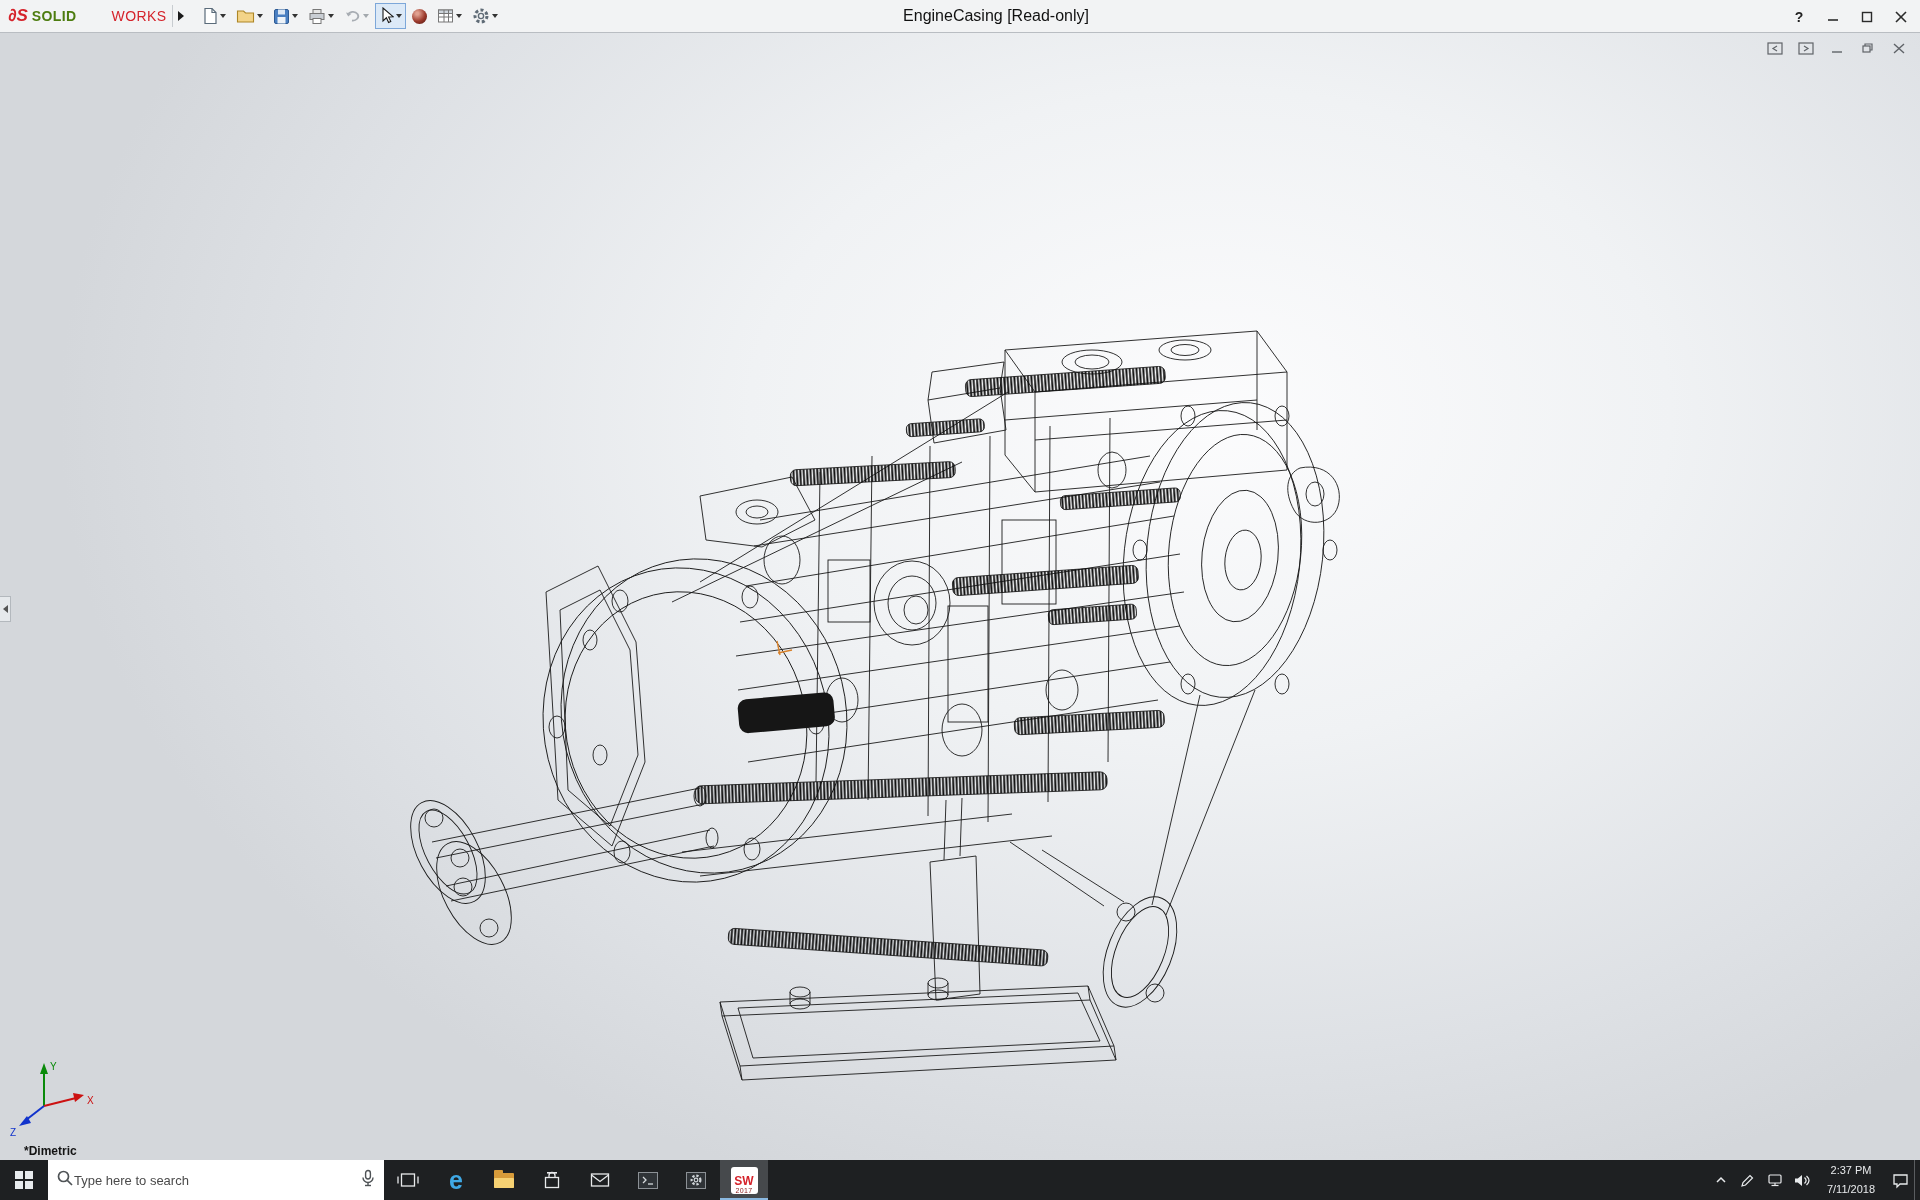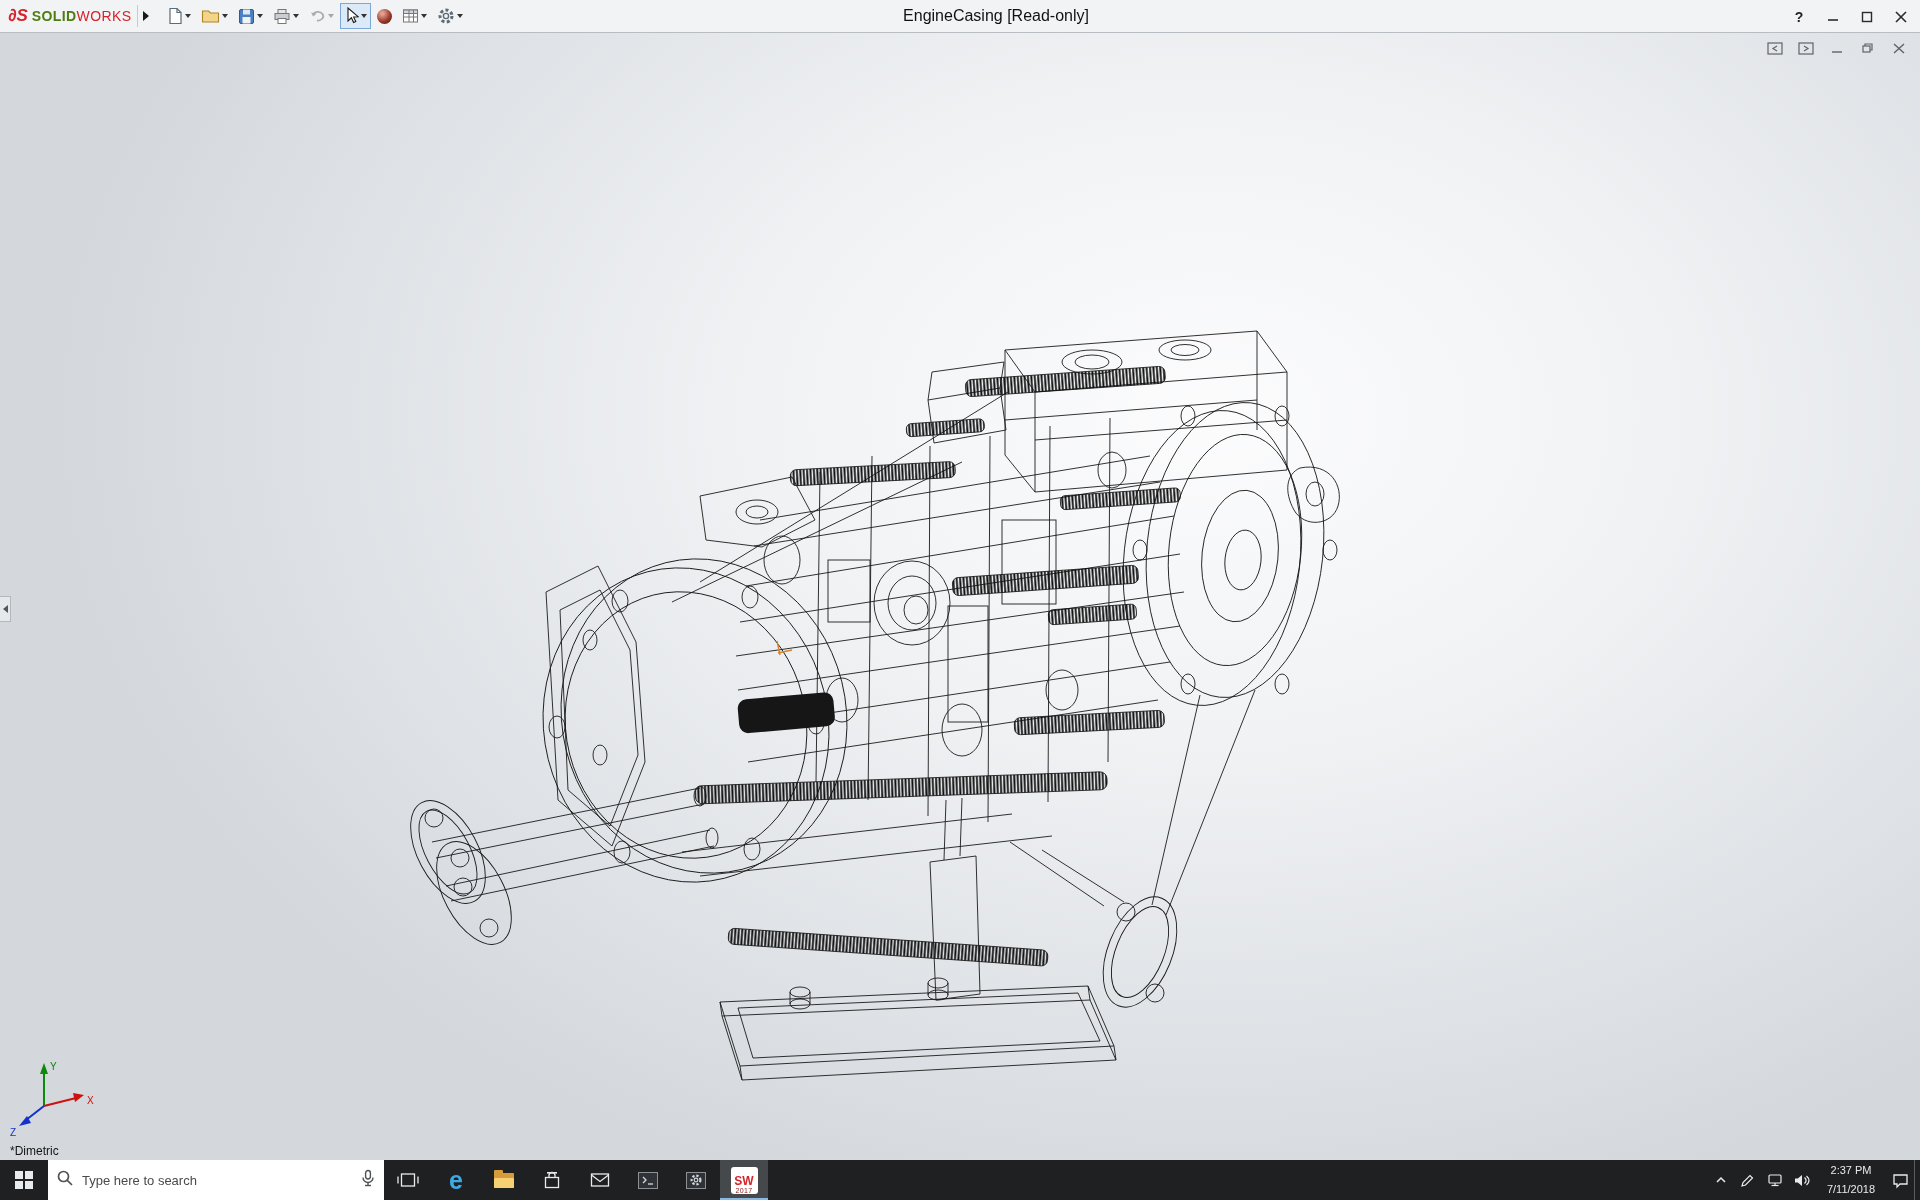--- a/index.html
+++ b/index.html
@@ -5,21 +5,21 @@
   * { margin:0; padding:0; box-sizing:border-box; }
   html,body { width:1920px; height:1200px; overflow:hidden; }
   body { position:relative; font-family:"Liberation Sans", sans-serif; background:#e4e6e9; }
 
   
   .titlebar { position:absolute; top:0; left:0; width:1920px; height:33px;
     background:#f2f3f4; border-bottom:1px solid #b9bdc2; display:flex; align-items:center; z-index:30; }
   .brand { display:flex; align-items:baseline; padding:0 6px 0 8px; }
   .brand .glyph { color:#d5232b; font-weight:bold; font-style:italic; font-size:17px; margin-right:4px; }
   .brand .solid { color:#4d7c0f; font-weight:bold; font-size:14px; letter-spacing:.4px; }
-  .brand .works { color:#d5232b; font-weight:normal; font-size:14px; letter-spacing:.4px; }
+  .brand .works { color:#d5232b; font-weight:normal; font-size:14px; letter-spacing:.4px;padding-left:35px; }
   .flyout { width:16px; height:22px; display:flex; align-items:center; justify-content:center;
     border-left:1px solid #c8ccd0; margin-right:10px; background:transparent; border-top:none; border-bottom:none; border-right:none; }
   .flyout i { width:0; height:0; border-left:6px solid #1a1a1a; border-top:5px solid transparent; border-bottom:5px solid transparent; }
   .tools { display:flex; align-items:center; gap:2px; }
   .toolbtn { display:flex; align-items:center; height:26px; padding:0 3px; background:transparent; border:1px solid transparent; }
   .toolbtn.pressed { background:#dce9f7; border:1px solid #7da7d9; }
   .caret { width:0; height:0; border-top:4px solid #333; border-left:3.5px solid transparent; border-right:3.5px solid transparent; margin-left:2px; }
   .caret.dim { border-top-color:#a3a8ad; }
   .sphere { width:15px; height:15px; border-radius:50%;
     background:radial-gradient(circle at 35% 30%, #e0a090 10%, #9c3a2c 55%, #4a120d 100%); }
@@ -27,33 +27,33 @@
   .tb-winbtns { position:absolute; right:6px; top:0; height:33px; display:flex; align-items:center; gap:8px; }
   .tb-winbtns button { background:none; border:none; width:26px; height:22px; display:flex; align-items:center; justify-content:center; }
   .help-glyph { font-size:14px; font-weight:bold; color:#222; }
 
   
   .viewport { position:absolute; top:33px; left:0; width:1920px; height:1127px;
     background:radial-gradient(1150px 820px at 63% 34%, #fcfcfd 0%, #f0f2f4 40%, #dee1e5 78%, #d4d7db 100%); }
   .wireframe { position:absolute; top:-33px; left:0; }
   .doc-controls { position:absolute; top:7px; right:10px; display:flex; gap:9px; z-index:5; }
   .doc-controls button { background:none; border:none; width:22px; height:16px; display:flex; align-items:center; justify-content:center; }
-  .view-label { position:absolute; left:10px; bottom:2px; font-size:12px; font-weight:400; color:#141414; }
+  .view-label { position:absolute; left:24px; bottom:2px; font-size:12px; font-weight:700; color:#141414; }
   .collapse-tab { position:absolute; left:0; top:563px; width:11px; height:26px; background:#e6e9ec;
     border:1px solid #b3b8bd; border-left:none; display:flex; align-items:center; justify-content:center; }
   .collapse-tab i { width:0; height:0; border-right:5px solid #555; border-top:4px solid transparent; border-bottom:4px solid transparent; }
 
   
   .taskbar { position:absolute; bottom:0; left:0; width:1920px; height:40px; background:#1e2022;
     display:flex; align-items:stretch; z-index:40; color:#e8eaec; }
   .tb { width:48px; border:none; background:transparent; display:flex; align-items:center; justify-content:center; }
   .tb.active { background:#46494c; box-shadow:inset 0 -2px 0 #8ab8e0; }
   .winlogo { display:grid; grid-template-columns:8px 8px; grid-template-rows:8px 8px; gap:1.5px; }
   .winlogo i { background:#e9ecef; }
-  .searchbox { width:336px; background:#ffffff; display:flex; align-items:center; padding:0 8px; gap:8px; }
+  .searchbox { width:336px; background:#ffffff; display:flex; align-items:center; padding:0 8px; gap:0; }
   .searchbox input { flex:1; border:none; outline:none; font-size:13px; color:#333; background:transparent; font-family:"Liberation Sans", sans-serif; }
   .searchbox input::placeholder { color:#4a4a4a; opacity:1; }
   .edge-glyph { font-size:25px; font-weight:bold; color:#3fa9e6; line-height:1; }
   .folder { position:relative; width:20px; height:16px; }
   .folder .back { position:absolute; left:0; top:1px; width:20px; height:15px; background:#d79b3a; border-radius:1px; }
   .folder .back::before { content:""; position:absolute; left:0; top:-3px; width:9px; height:4px; background:#d79b3a; border-radius:1px 1px 0 0; }
   .folder .front { position:absolute; left:0; top:6px; width:20px; height:10px; background:#f6d173; border-radius:1px; }
   .darkapp { width:20px; height:17px; background:#2f3337; border:1px solid #8c9196; display:flex; align-items:center; justify-content:center; }
   .swicon { width:27px; height:27px; background:#fff; border-radius:3px; display:flex; flex-direction:column; align-items:center; justify-content:flex-end; line-height:1; }
   .swicon b { color:#d5232b; font-size:12px; }

